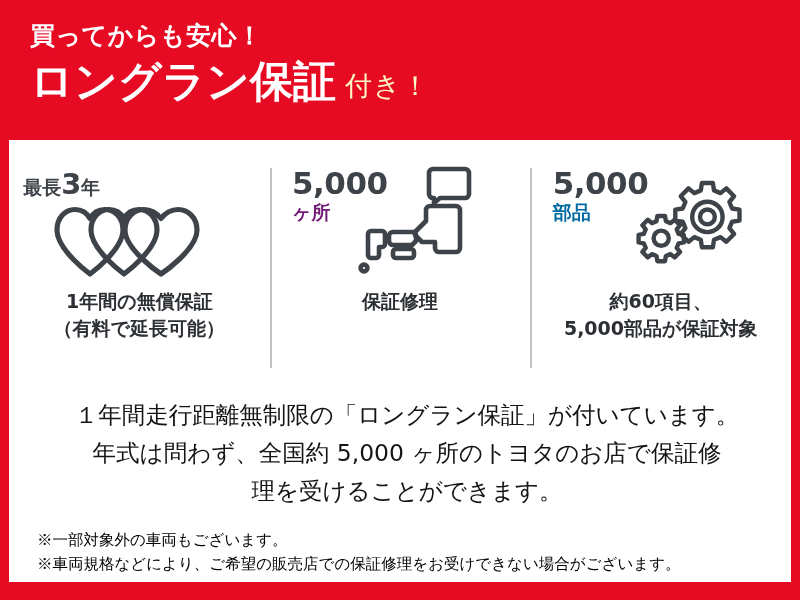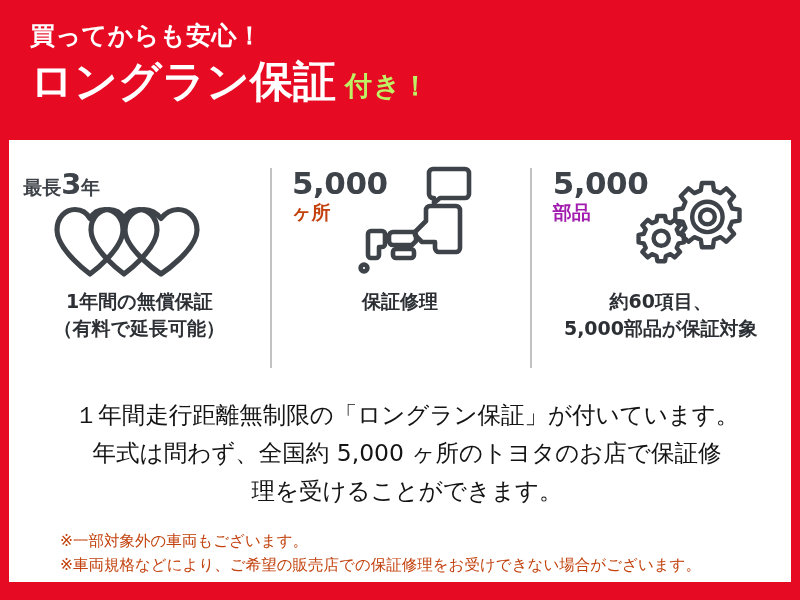--- a/index.html
+++ b/index.html
@@ -55,23 +55,23 @@
     white-space: nowrap;
   }
   .title-main {
     color: #ffffff;
     font-size: 43px;
     font-weight: bold;
     line-height: 1.05;
     letter-spacing: 0px;
   }
   .title-suffix {
-    color: #bef264;
+    color: #fef9c3;
     font-size: 27px;
-    font-weight: bold;
+    font-weight: normal;
     margin-left: 9px;
     letter-spacing: 1px;
   }
   
   .features {
     position: absolute;
     left: 0;
     top: 22px;
     width: 782px;
     height: 212px;
@@ -159,27 +159,28 @@
     width: 712px;
     color: #141414;
     font-size: 23.5px;
     line-height: 1.62;
     letter-spacing: 0px;
     white-space: nowrap;
   }
   
   .notes {
     position: absolute;
-    left: 51px;
+    left: 28px;
     top: 390px;
     width: 720px;
-    color: #c2410c;
+    color: #000000;
     font-size: 15.5px;
     line-height: 1.52;
     white-space: nowrap;
+    font-family: Liberation Mono, monospace;
   }
 </style>
 </head>
 <body>
 
 <div id="banner" style="--brand-red: #e60a22;">
 
   <div class="header">
     <div class="kicker">買ってからも安心！</div>
     <div class="title-row">
@@ -206,21 +207,21 @@
         <div class="caption">
           <div>1年間の無償保証</div>
           <div>（有料で延長可能）</div>
         </div>
       </div>
 
       <div class="feature" style="--div: #c2c2c2;">
         <div class="fig">
           <div class="stacknum">
             <span class="n" style="color: rgb(62, 67, 73);">5,000</span>
-            <span class="u" style="color: #c2410c;">ヶ所</span>
+            <span class="u" style="color: #701a75;">ヶ所</span>
           </div>
           <svg class="map-svg" width="120" height="112" viewBox="0 0 120 112">
             <g fill="none" stroke="#3e4349" stroke-width="4.6" stroke-linejoin="round" stroke-linecap="round">
 
               <path d="M79 5 h28 a4 4 0 0 1 4 4 v21 a4 4 0 0 1 -4 4 h-25 l-6 5 v-5 h-1 a4 4 0 0 1 -4 -4 v-21 a4 4 0 0 1 4 -4 Z"></path>
 
               <path d="M74 42 h24 a4 4 0 0 1 4 4 v38 a4 4 0 0 1 -4 4 h-17 a4 4 0 0 1 -4 -4 v-6 h-13
                        l-7 -7 v-3 l11 -11 v-11 a4 4 0 0 1 4 -4 Z"></path>
 
               <path d="M57 68 h-22 a4 4 0 0 0 -4 4 v5 a4 4 0 0 0 4 4 h19 l4 -4 v-6 Z"></path>
@@ -235,21 +236,21 @@
         </div>
         <div class="caption">
           <div>保証修理</div>
         </div>
       </div>
 
       <div class="feature" style="--div: #c2c2c2;">
         <div class="fig">
           <div class="stacknum">
             <span class="n" style="color: rgb(62, 67, 73);">5,000</span>
-            <span class="u" style="color: #a21caf;">部品</span>
+            <span class="u" style="color: #0369a1;">部品</span>
           </div>
           <svg class="gear-svg" width="130" height="100" viewBox="0 0 130 100">
             <g fill="none" stroke="#3e4349" stroke-width="4.4" stroke-linejoin="round" stroke-linecap="round">
 
               <path d="M72.9 5.0 l11.0 0 l1.1 7.4 l6.5 2.7 l5.8 -4.7 l7.8 7.8 l-4.7 5.8 l2.7 6.5 l7.4 1.1 l0 11.0
                        l-7.4 1.1 l-2.7 6.5 l4.7 5.8 l-7.8 7.8 l-5.8 -4.7 l-6.5 2.7 l-1.1 7.4 l-11.0 0
                        l-1.1 -7.4 l-6.5 -2.7 l-5.8 4.7 l-7.8 -7.8 l4.7 -5.8 l-2.7 -6.5 l-7.4 -1.1 l0 -11.0
                        l7.4 -1.1 l2.7 -6.5 l-4.7 -5.8 l7.8 -7.8 l5.8 4.7 l6.5 -2.7 Z"></path>
               <circle cx="78.4" cy="38.9" r="15.2"></circle>
               <circle cx="78.4" cy="38.9" r="7.4"></circle>

